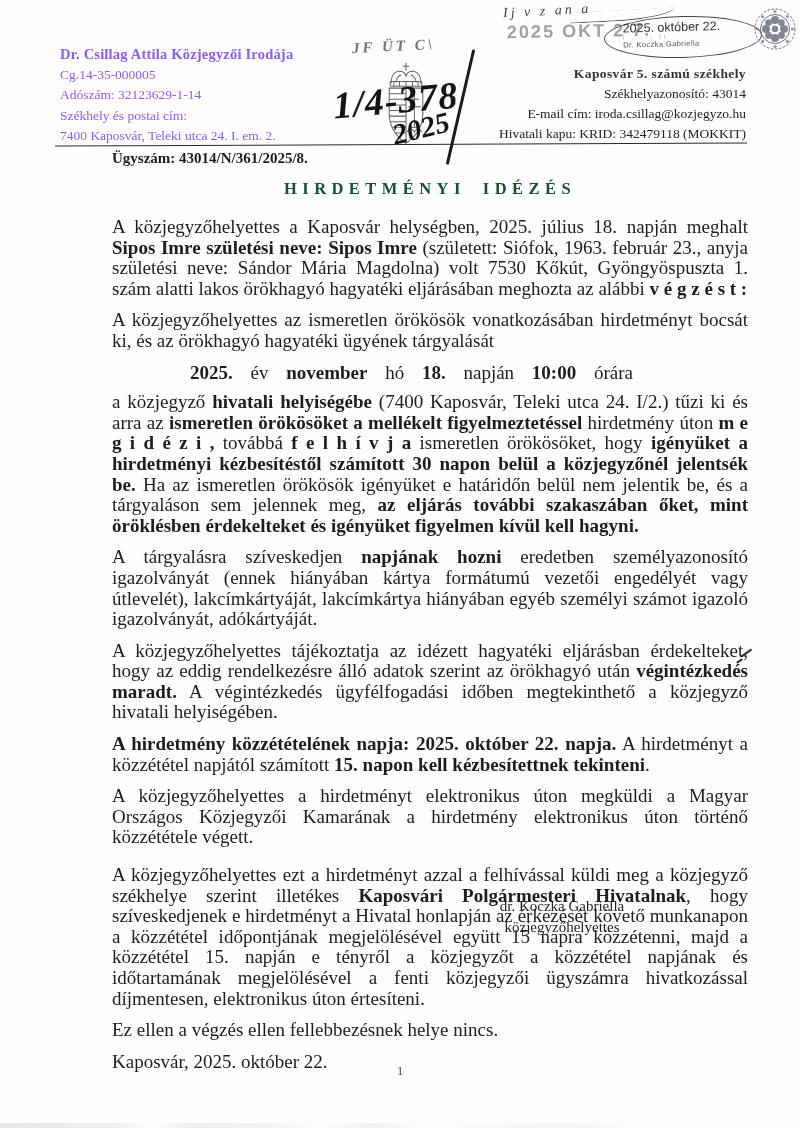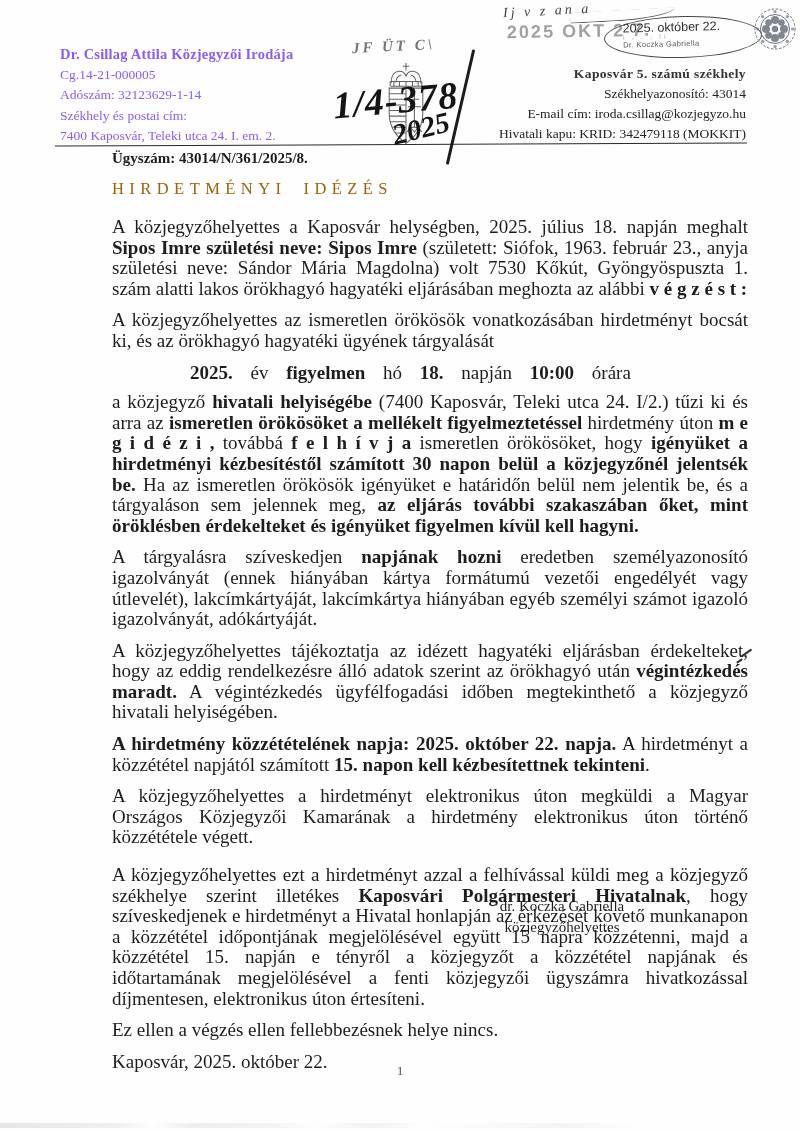--- a/index.html
+++ b/index.html
@@ -31,36 +31,36 @@
   .coa{left:378px;top:60px;width:56px;height:88px;opacity:.8;}
   .hw-pencil{left:352px;top:38px;font-size:15px;color:#747474;letter-spacing:3px;transform:rotate(-3deg);font-weight:bold;}
   .hw-case{left:333px;top:78px;font-size:38px;font-weight:bold;color:#141414;transform:rotate(-5deg);letter-spacing:1px;}
   .hw-year{left:392px;top:112px;font-size:29px;font-weight:bold;color:#141414;transform:rotate(-14deg);}
   .hw-slash{left:459px;top:48px;width:2.6px;height:118px;background:#1c1c1c;transform:rotate(13deg);border-radius:2px;}
   .hw-tick{left:740px;top:652px;width:13px;height:2.4px;background:#333;transform:rotate(-35deg);border-radius:2px;}
   .hw-tick2{left:736px;top:660px;width:7px;height:2px;background:#333;transform:rotate(-35deg);border-radius:2px;}
   
   .docbody{left:112px;top:150px;width:636px;}
   .caseno{font-weight:bold;font-size:15px;margin:0 0 12px 0;}
-  .doc-title{font-weight:normal;font-size:16.5px;letter-spacing:.33em;word-spacing:.45em;margin:0 0 18px 0;color:#a16207;}
+  .doc-title{text-align:center;font-weight:bold;font-size:16.5px;letter-spacing:.33em;word-spacing:.45em;margin:0 0 18px 0;color:#14532d;}
   .para{font-size:19px;line-height:20.6px;text-align:justify;margin:0 0 11px 0;}
   .para .b{font-weight:bold;}
   .dateline{text-align:left;margin-left:78px;word-spacing:13px;margin-bottom:9px;}
   .gap-before{margin-top:17px;}
   .sigblock{left:472px;top:896px;width:180px;text-align:center;font-size:15px;line-height:21px;}
   .pageno{left:0;top:1063px;width:800px;text-align:center;font-size:13.5px;color:#555;}
   .scan-artifact{left:0;top:1123px;width:640px;height:5px;opacity:.35;
     background:linear-gradient(90deg,#b9b9b9 0%,#d4d4d4 18%,transparent 24%,#cfcfcf 30%,#dedede 42%,transparent 50%,#d8d8d8 58%,transparent 66%,#e2e2e2 88%,transparent 100%);}
 </style>
 </head>
 <body>
 
 <div class="abs lh-left">
   <div class="office">Dr. Csillag Attila Közjegyzői Irodája</div>
-  <div>Cg.14-21-000005</div>
+  <div>Cg.14-35-000005</div>
   <div>Adószám: 32123629-1-14</div>
   <div>Székhely és postai cím:</div>
   <div>7400 Kaposvár, Teleki utca 24. I. em. 2.</div>
 </div>
 
 <div class="abs lh-right">
   <div class="seat">Kaposvár 5. számú székhely</div>
   <div>Székhelyazonosító: 43014</div>
   <div>E-mail cím: iroda.csillag@kozjegyzo.hu</div>
   <div>Hivatali kapu: KRID: 342479118 (MOKKIT)</div>
@@ -136,21 +136,21 @@
 <div class="abs hw-slash"></div>
 <div class="abs hw-tick"></div>
 <div class="abs hw-tick2"></div>
 
 <div class="abs docbody">
   <p class="caseno">Ügyszám: 43014/N/361/2025/8.</p>
   <h1 class="doc-title">HIRDETMÉNYI IDÉZÉS</h1>
 
   <p class="para"><span>A közjegyzőhelyettes a Kaposvár helységben, 2025. július 18. napján meghalt </span><span class="b">Sipos Imre születési neve: Sipos Imre</span><span> (született: Siófok, 1963. február 23., anyja születési neve: Sándor Mária Magdolna) volt 7530 Kőkút, Gyöngyöspuszta 1. szám alatti lakos örökhagyó hagyatéki eljárásában meghozta az alábbi </span><span class="b">v é g z é s t :</span></p>
   <p class="para"><span>A közjegyzőhelyettes az ismeretlen örökösök vonatkozásában hirdetményt bocsát ki, és az örökhagyó hagyatéki ügyének tárgyalását</span></p>
-  <p class="para dateline"><span class="b">2025.</span><span> év </span><span class="b">figyelmen</span><span> hó </span><span class="b">18.</span><span> napján </span><span class="b">10:00</span><span> órára</span></p>
+  <p class="para dateline"><span class="b">2025.</span><span> év </span><span class="b">november</span><span> hó </span><span class="b">18.</span><span> napján </span><span class="b">10:00</span><span> órára</span></p>
   <p class="para"><span>a közjegyző </span><span class="b">hivatali helyiségébe</span><span> (7400 Kaposvár, Teleki utca 24. I/2.) tűzi ki és arra az </span><span class="b">ismeretlen örökösöket a mellékelt figyelmeztetéssel</span><span> hirdetmény úton </span><span class="b">m e g i d é z i ,</span><span> továbbá </span><span class="b">f e l h í v j a</span><span> ismeretlen örökösöket, hogy </span><span class="b">igényüket a hirdetményi kézbesítéstől számított 30 napon belül a közjegyzőnél jelentsék be.</span><span> Ha az ismeretlen örökösök igényüket e határidőn belül nem jelentik be, és a tárgyaláson sem jelennek meg, </span><span class="b">az eljárás további szakaszában őket, mint öröklésben érdekelteket és igényüket figyelmen kívül kell hagyni.</span></p>
   <p class="para"><span>A tárgyalásra szíveskedjen </span><span class="b">napjának hozni</span><span> eredetben személyazonosító igazolványát (ennek hiányában kártya formátumú vezetői engedélyét vagy útlevelét), lakcímkártyáját, lakcímkártya hiányában egyéb személyi számot igazoló igazolványát, adókártyáját.</span></p>
   <p class="para"><span>A közjegyzőhelyettes tájékoztatja az idézett hagyatéki eljárásban érdekelteket, hogy az eddig rendelkezésre álló adatok szerint az örökhagyó után </span><span class="b">végintézkedés maradt.</span><span> A végintézkedés ügyfélfogadási időben megtekinthető a közjegyző hivatali helyiségében.</span></p>
   <p class="para"><span class="b">A hirdetmény közzétételének napja: 2025. október 22. napja.</span><span> A hirdetményt a közzététel napjától számított </span><span class="b">15. napon kell kézbesítettnek tekinteni</span><span>.</span></p>
   <p class="para"><span>A közjegyzőhelyettes a hirdetményt elektronikus úton megküldi a Magyar Országos Közjegyzői Kamarának a hirdetmény elektronikus úton történő közzététele végett.</span></p>
   <p class="para gap-before"><span>A közjegyzőhelyettes ezt a hirdetményt azzal a felhívással küldi meg a közjegyző székhelye szerint illetékes </span><span class="b">Kaposvári Polgármesteri Hivatalnak</span><span>, hogy szíveskedjenek e hirdetményt a Hivatal honlapján az érkezését követő munkanapon a közzététel időpontjának megjelölésével együtt 15 napra közzétenni, majd a közzététel 15. napján e tényről a közjegyzőt a közzététel napjának és időtartamának megjelölésével a fenti közjegyzői ügyszámra hivatkozással díjmentesen, elektronikus úton értesíteni.</span></p>
   <p class="para"><span>Ez ellen a végzés ellen fellebbezésnek helye nincs.</span></p>
   <p class="para"><span>Kaposvár, 2025. október 22.</span></p>
 </div>
 

